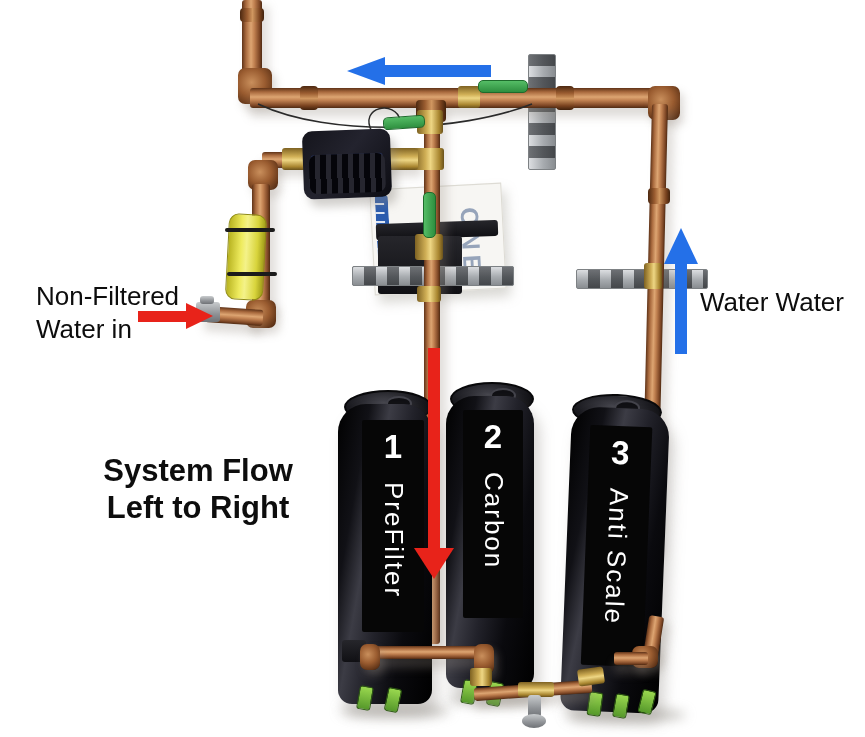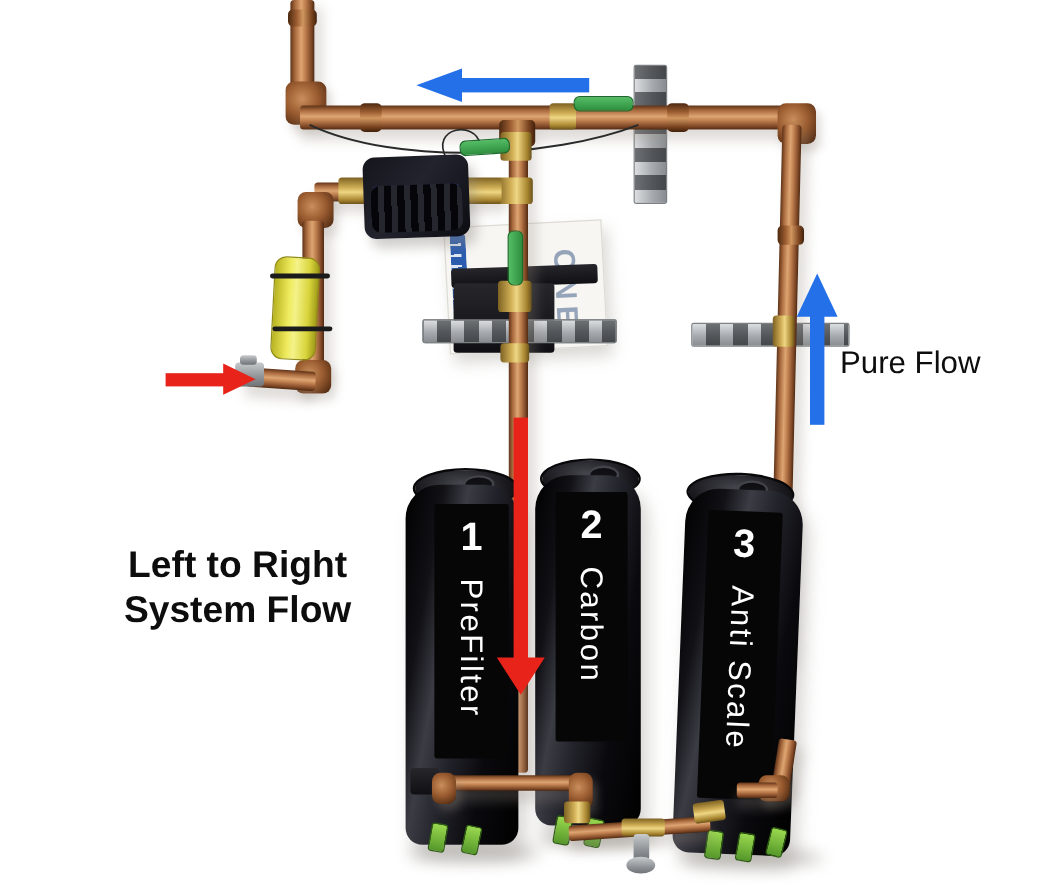--- a/index.html
+++ b/index.html
@@ -186,19 +186,23 @@
 
   <div class="abs" style="left:138px;top:311px;width:50px;height:11px;background:#e8231a;z-index:10;"></div>
   <div class="abs tri" style="left:186px;top:303px;border-left:27px solid #e8231a;border-top:13px solid transparent;border-bottom:13px solid transparent;z-index:10;"></div>
 
   <div class="abs" style="left:428px;top:348px;width:12px;height:202px;background:#e8231a;z-index:10;"></div>
   <div class="abs tri" style="left:414px;top:548px;border-top:31px solid #e8231a;border-left:20px solid transparent;border-right:20px solid transparent;z-index:10;"></div>
 
   <div class="abs tri" style="left:664px;top:228px;border-bottom:36px solid #2470e8;border-left:17px solid transparent;border-right:17px solid transparent;z-index:10;"></div>
   <div class="abs" style="left:675px;top:260px;width:12px;height:94px;background:#2470e8;z-index:10;"></div>
 
-  <div class="abs ann t26" style="left:700px;top:286px;z-index:11;">Pure Flow</div>
+  <div class="abs" style="left:36px;top:280px;z-index:11;">
+    <div class="ann t26">Non-Filtered</div>
+    <div class="ann t26">Water in</div>
+  </div>
+  <div class="abs ann t26" style="left:700px;top:286px;z-index:11;">Water Water</div>
   <div class="abs bold31" style="left:75px;top:452px;width:246px;z-index:11;">
+    <div>System Flow</div>
     <div>Left to Right</div>
-    <div>System Flow</div>
   </div>
 
 </div>
 
 </body></html>

